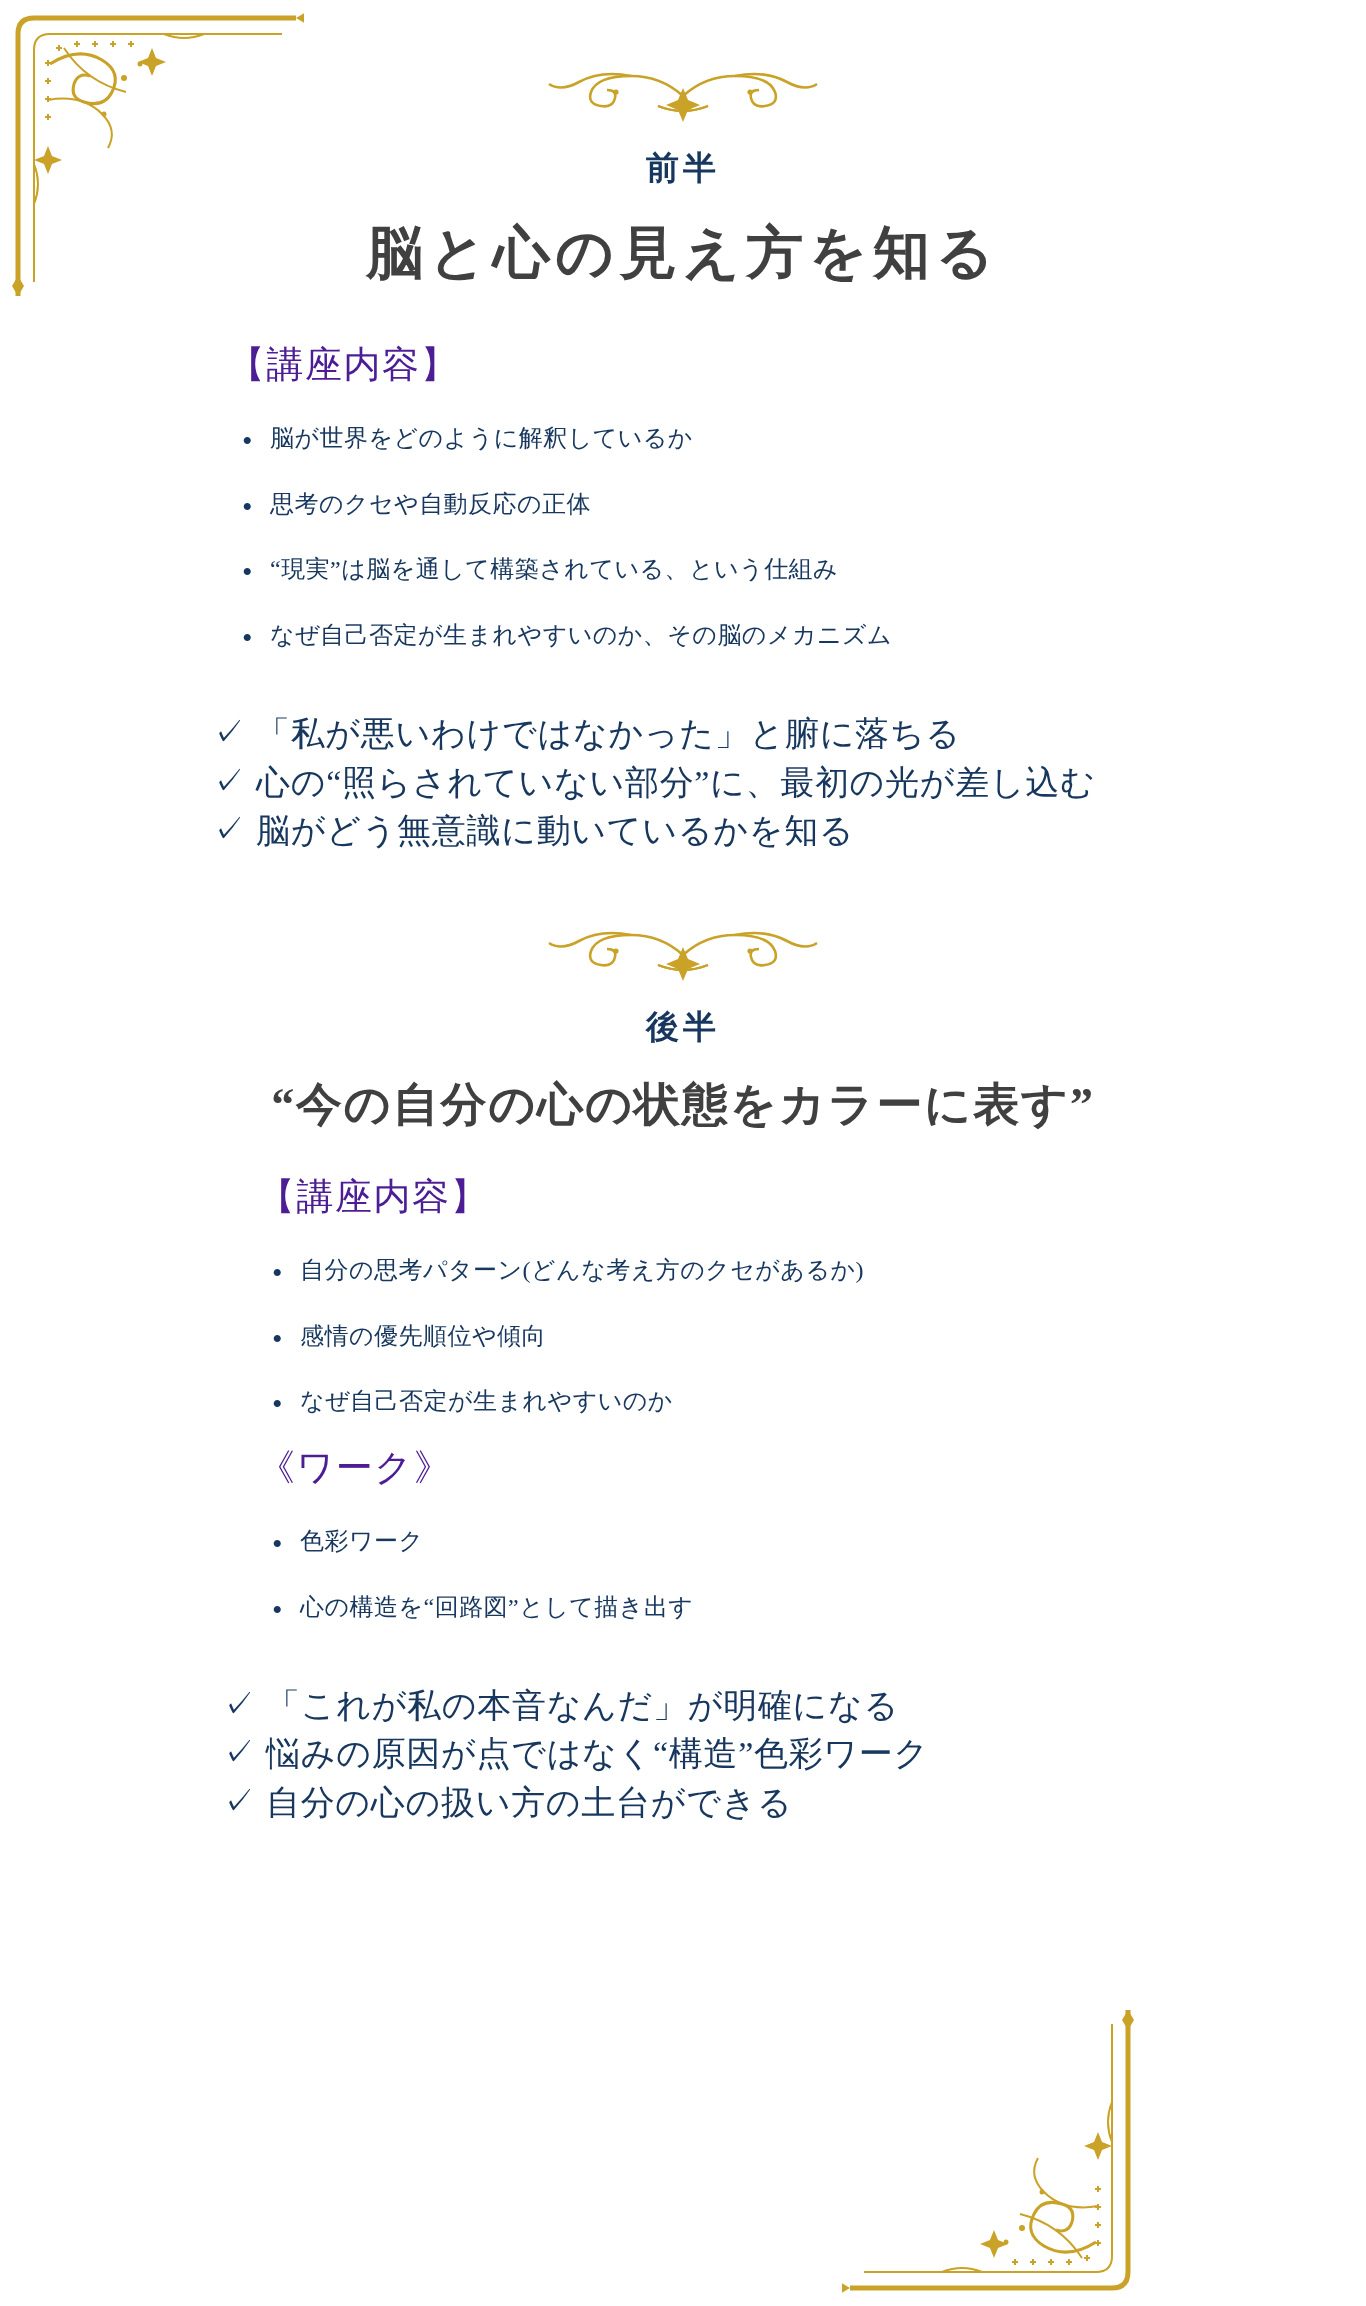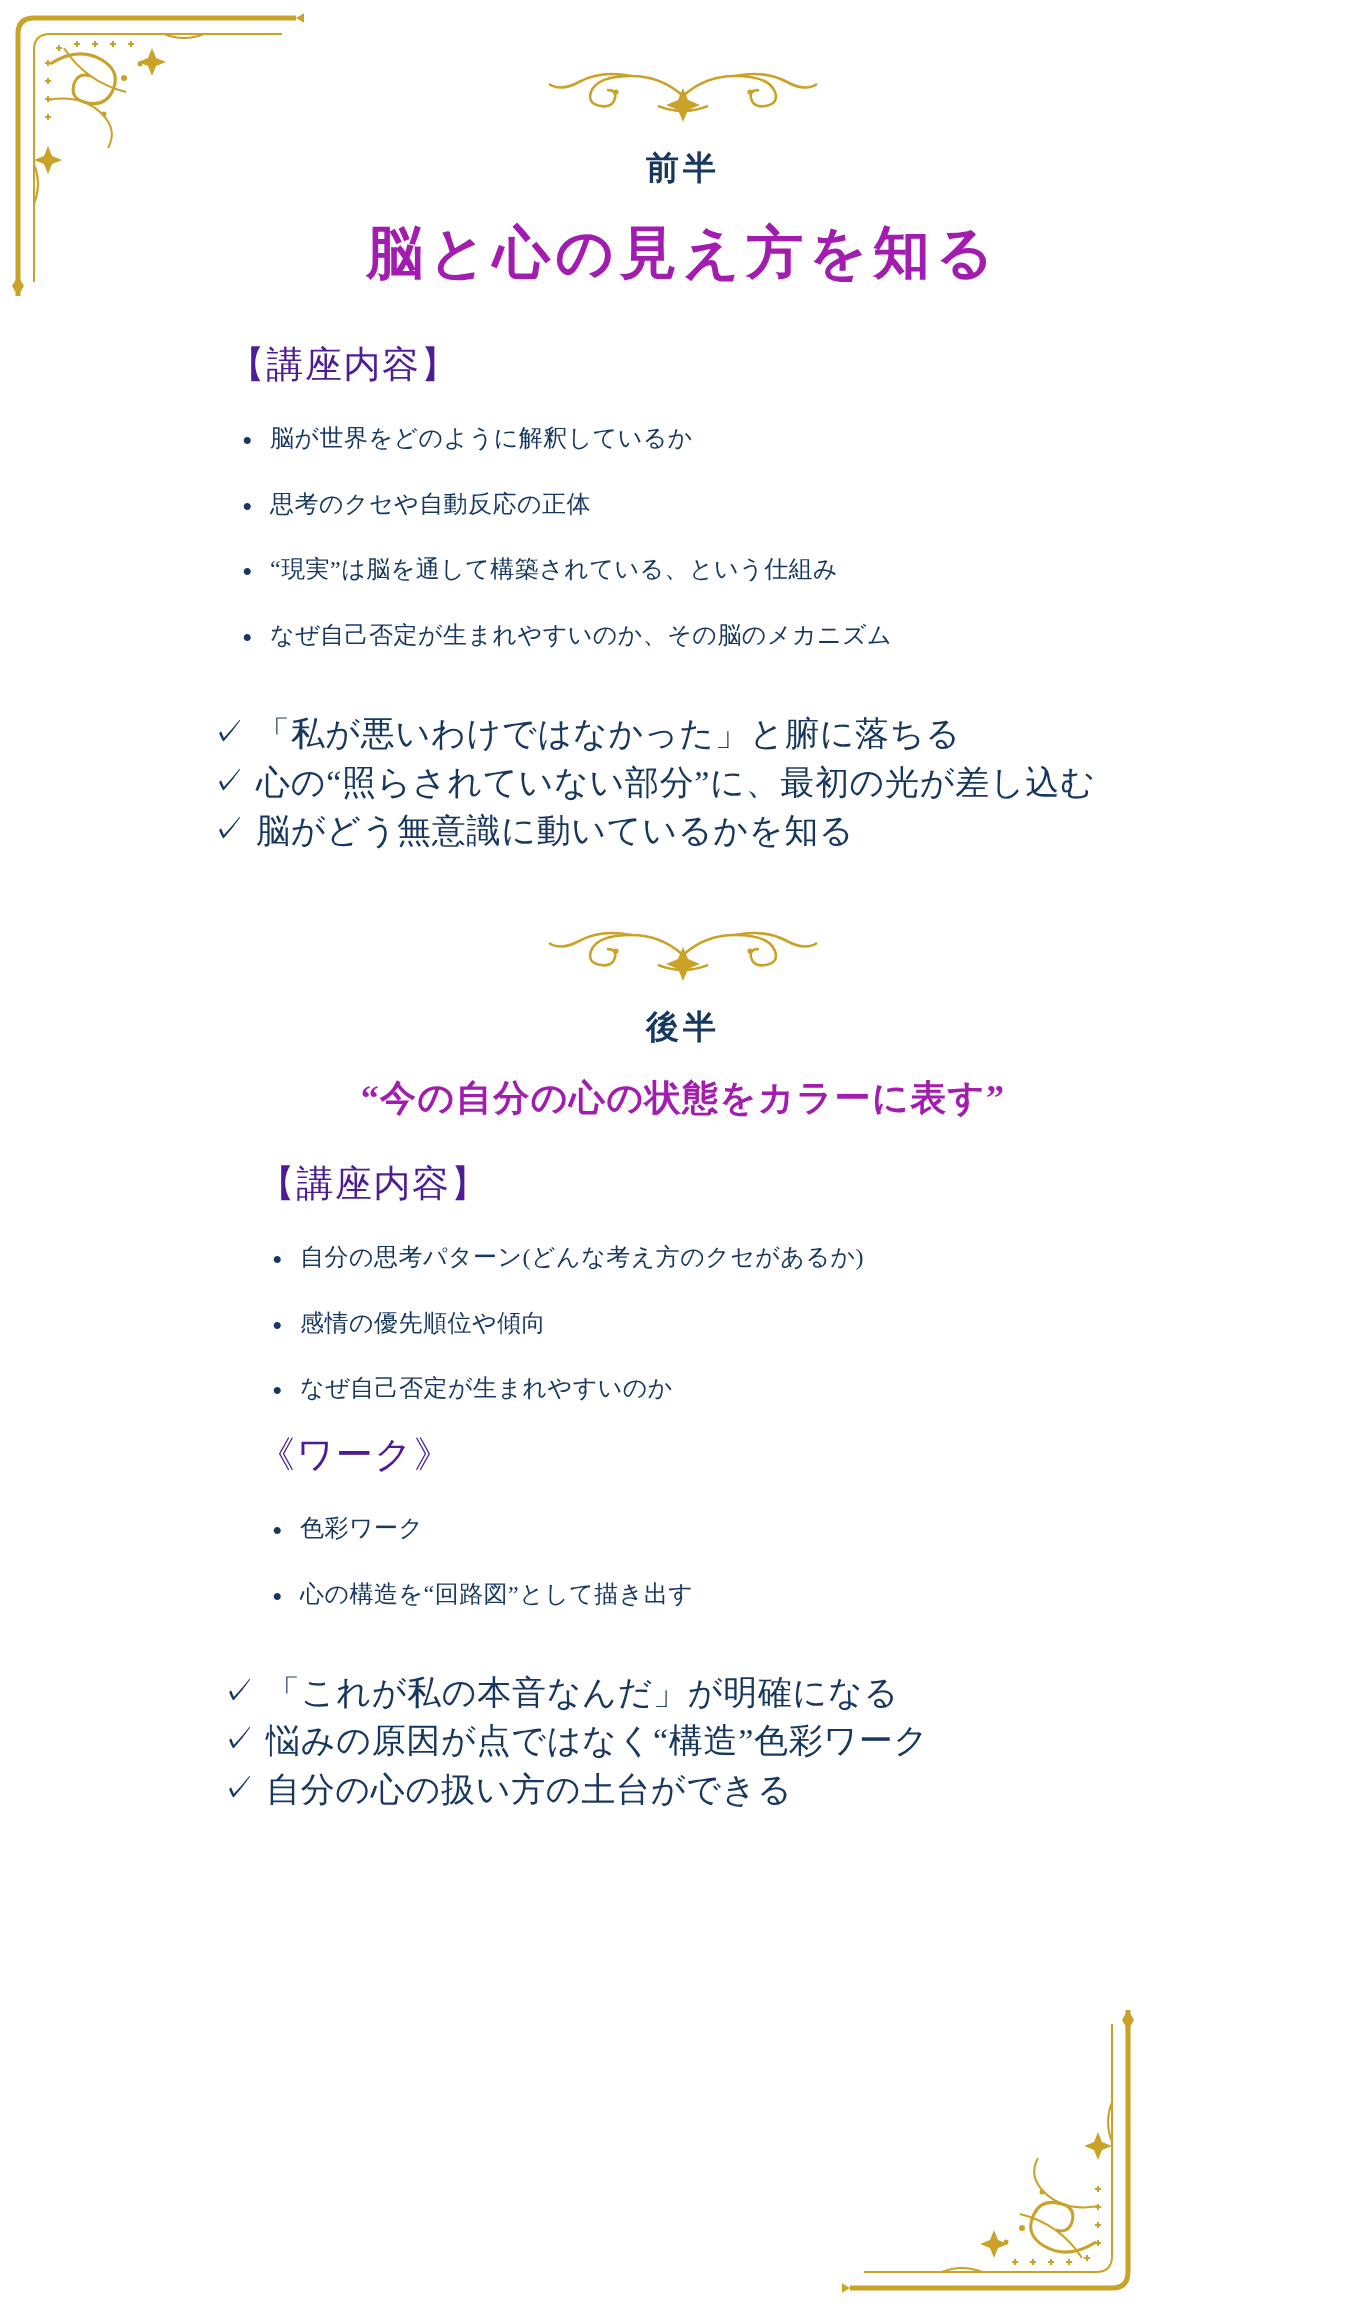--- a/index.html
+++ b/index.html
@@ -60,25 +60,25 @@
     letter-spacing: 0.12em;
     color: #17375e;
     margin-top: 22px;
   }
 
   .section-title {
     text-align: center;
     font-size: 57px;
     font-weight: 700;
     letter-spacing: 0.10em;
-    color: #a21caf;
+    color: #404040;
     margin-top: 24px;
   }
   .section-title.quoted {
-    font-size: 36px;
+    font-size: 46px;
     letter-spacing: 0.04em;
   }
 
   .block {
     margin: 0 auto;
     width: 1150px;
     padding-left: 10px;
     box-sizing: border-box;
   }
 

